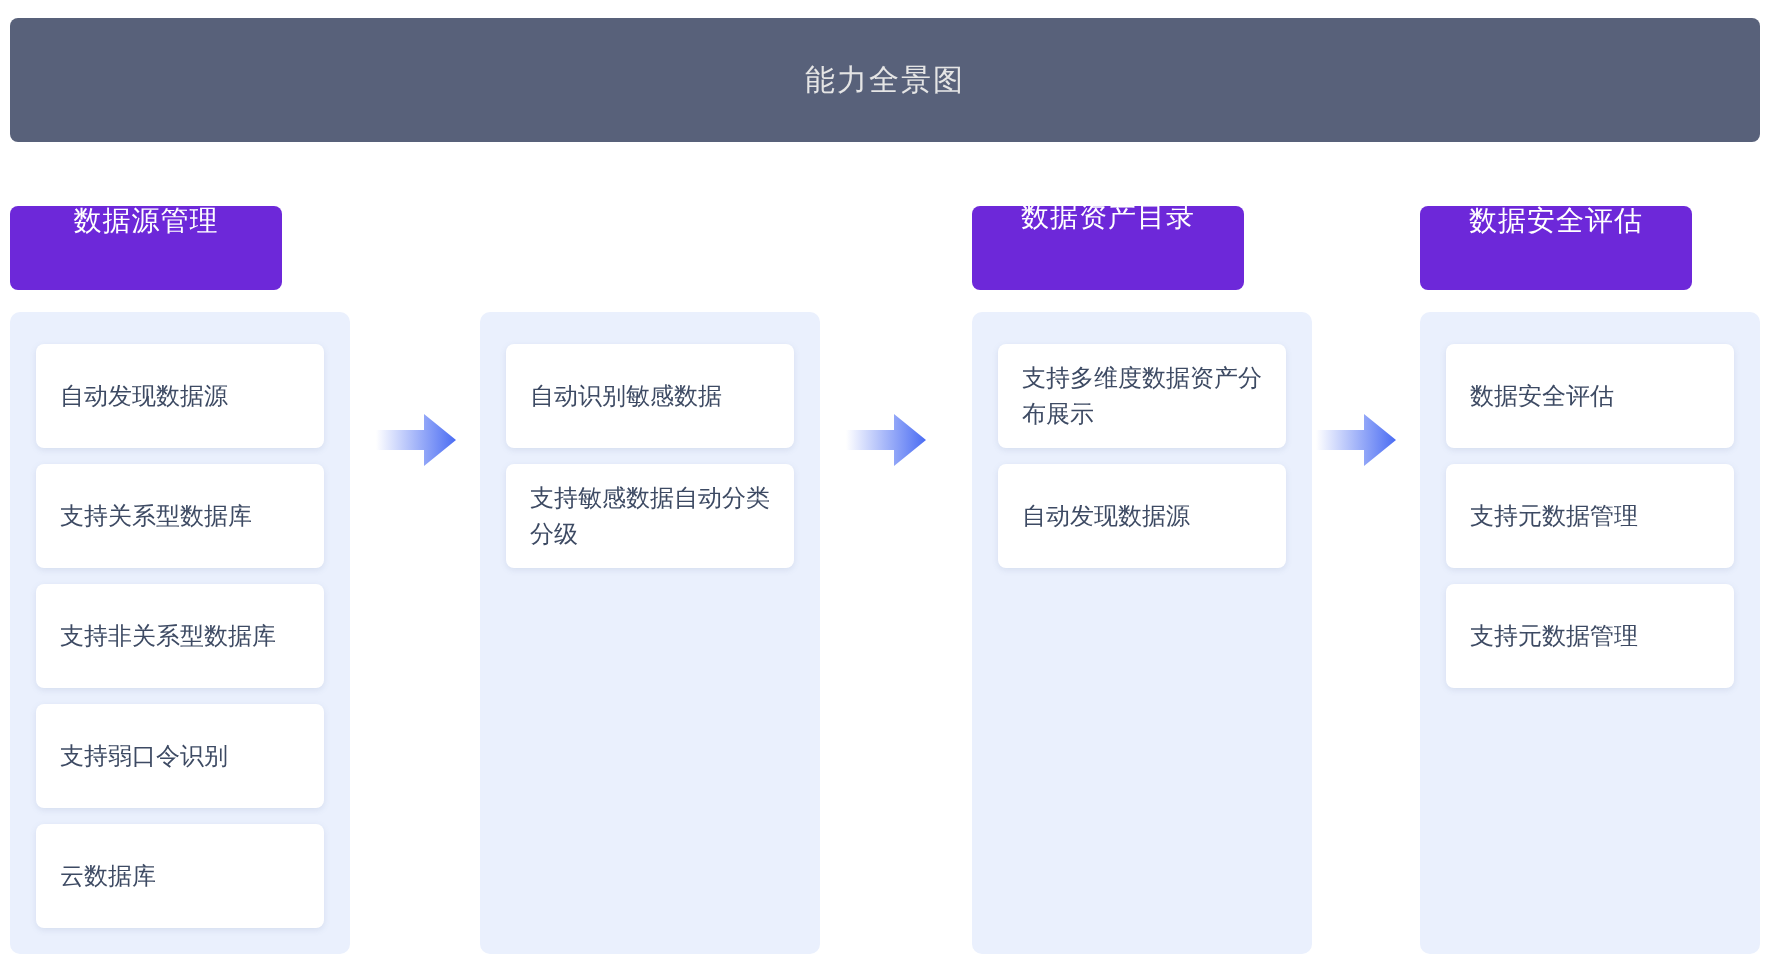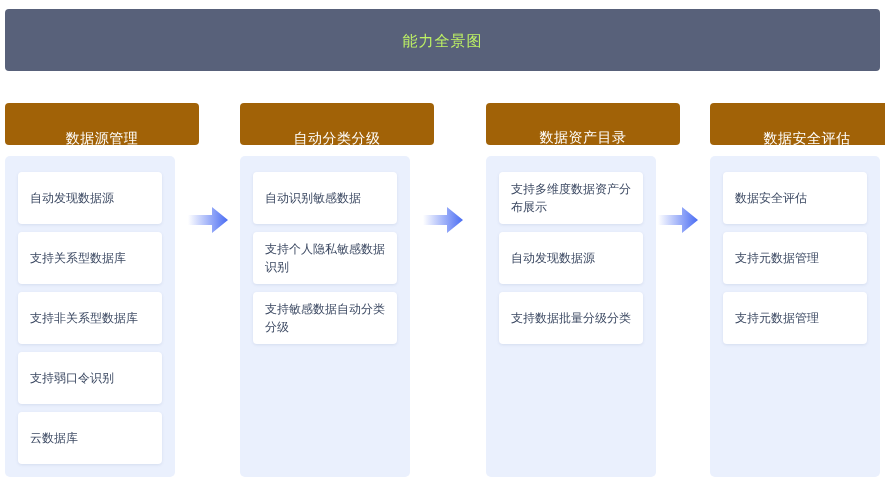--- a/index.html
+++ b/index.html
@@ -27,21 +27,21 @@
     width: 875px;
     height: 62px;
     background: #58617a;
     border-radius: 4px;
     display: flex;
     align-items: center;
     justify-content: center;
     box-sizing: border-box;
   }
   .title-bar .title-text {
-    color: #bef264;
+    color: #e5e5e5;
     font-size: 15px;
     letter-spacing: 1px;
     line-height: 1;
   }
 
   
   .columns {
     position: absolute;
     left: 0;
     top: 103px;
@@ -56,26 +56,26 @@
   }
   .col-0 { left: 5px; }
   .col-1 { left: 240px; }
   .col-2 { left: 486px; font-family: Liberation Serif, serif; }
   .col-3 { left: 710px; text-decoration: underline; }
 
   .col-header {
     position: absolute;
     left: 0;
     top: 0;
-    width: 194px;
+    width: 136px;
     height: 42px;
-    background: #a16207;
+    background: #6d28d9;
     border-radius: 4px;
     display: flex;
-    align-items: flex-end;
+    align-items: flex-start;
     justify-content: center;
     box-sizing: border-box;
   }
   .col-header-label {
     color: #ffffff;
     font-size: 14px;
     letter-spacing: 0.5px;
     line-height: 1;
   }
 
@@ -149,49 +149,40 @@
         <div class="card">
           <span class="card-text">支持弱口令识别</span>
         </div>
         <div class="card">
           <span class="card-text">云数据库</span>
         </div>
       </div>
     </div>
 
     <div class="column col-1">
-      <div class="col-header">
-        <span class="col-header-label">自动分类分级</span>
-      </div>
       <div class="col-panel">
         <div class="card">
           <span class="card-text">自动识别敏感数据</span>
-        </div>
-        <div class="card">
-          <span class="card-text">支持个人隐私敏感数据识别</span>
         </div>
         <div class="card">
           <span class="card-text">支持敏感数据自动分类分级</span>
         </div>
       </div>
     </div>
 
     <div class="column col-2">
       <div class="col-header">
         <span class="col-header-label">数据资产目录</span>
       </div>
       <div class="col-panel">
         <div class="card">
           <span class="card-text">支持多维度数据资产分布展示</span>
         </div>
         <div class="card">
           <span class="card-text">自动发现数据源</span>
-        </div>
-        <div class="card">
-          <span class="card-text">支持数据批量分级分类</span>
         </div>
       </div>
     </div>
 
     <div class="column col-3">
       <div class="col-header">
         <span class="col-header-label">数据安全评估</span>
       </div>
       <div class="col-panel">
         <div class="card">

